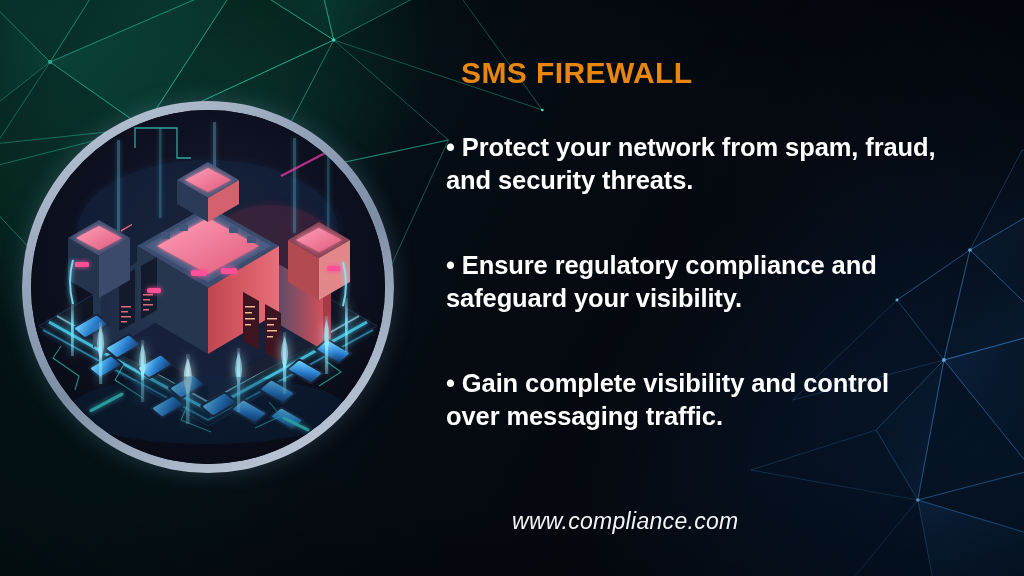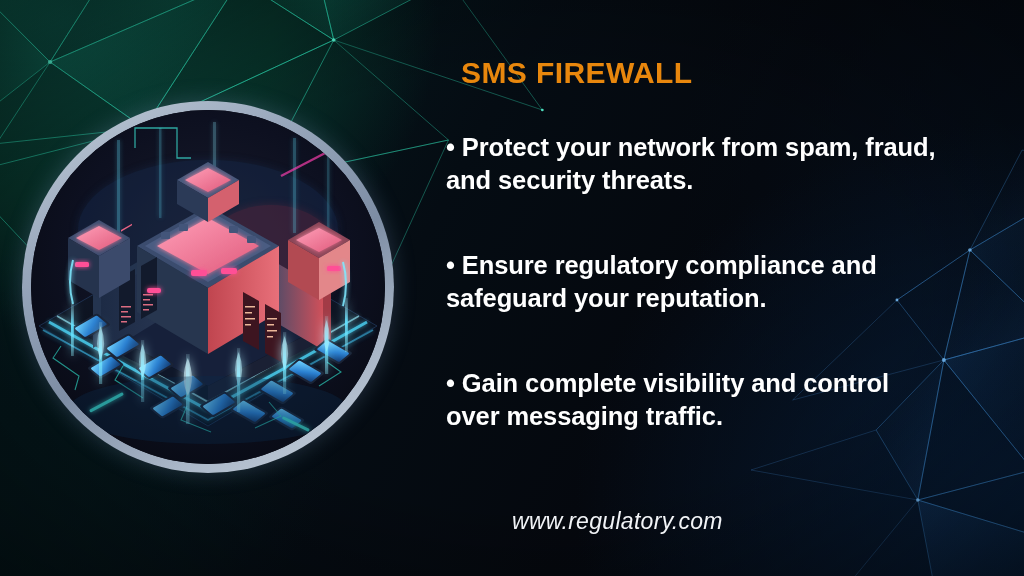--- a/index.html
+++ b/index.html
@@ -478,20 +478,20 @@
       </svg>
     </div>
   </div>
 
   <div class="content">
 
     <div class="slide-title">SMS FIREWALL</div>
 
     <div class="bullets">
       <div class="bullet">• Protect your network from spam, fraud, and security threats.</div>
-      <div class="bullet">• Ensure regulatory compliance and safeguard your reputation.</div>
+      <div class="bullet">• Ensure regulatory compliance and safeguard your visibility.</div>
       <div class="bullet">• Gain complete visibility and control over messaging traffic.</div>
     </div>
 
-    <div class="site-url">www.regulatory.com</div>
+    <div class="site-url">www.compliance.com</div>
   </div>
 
 </div>
 
 </body></html>

